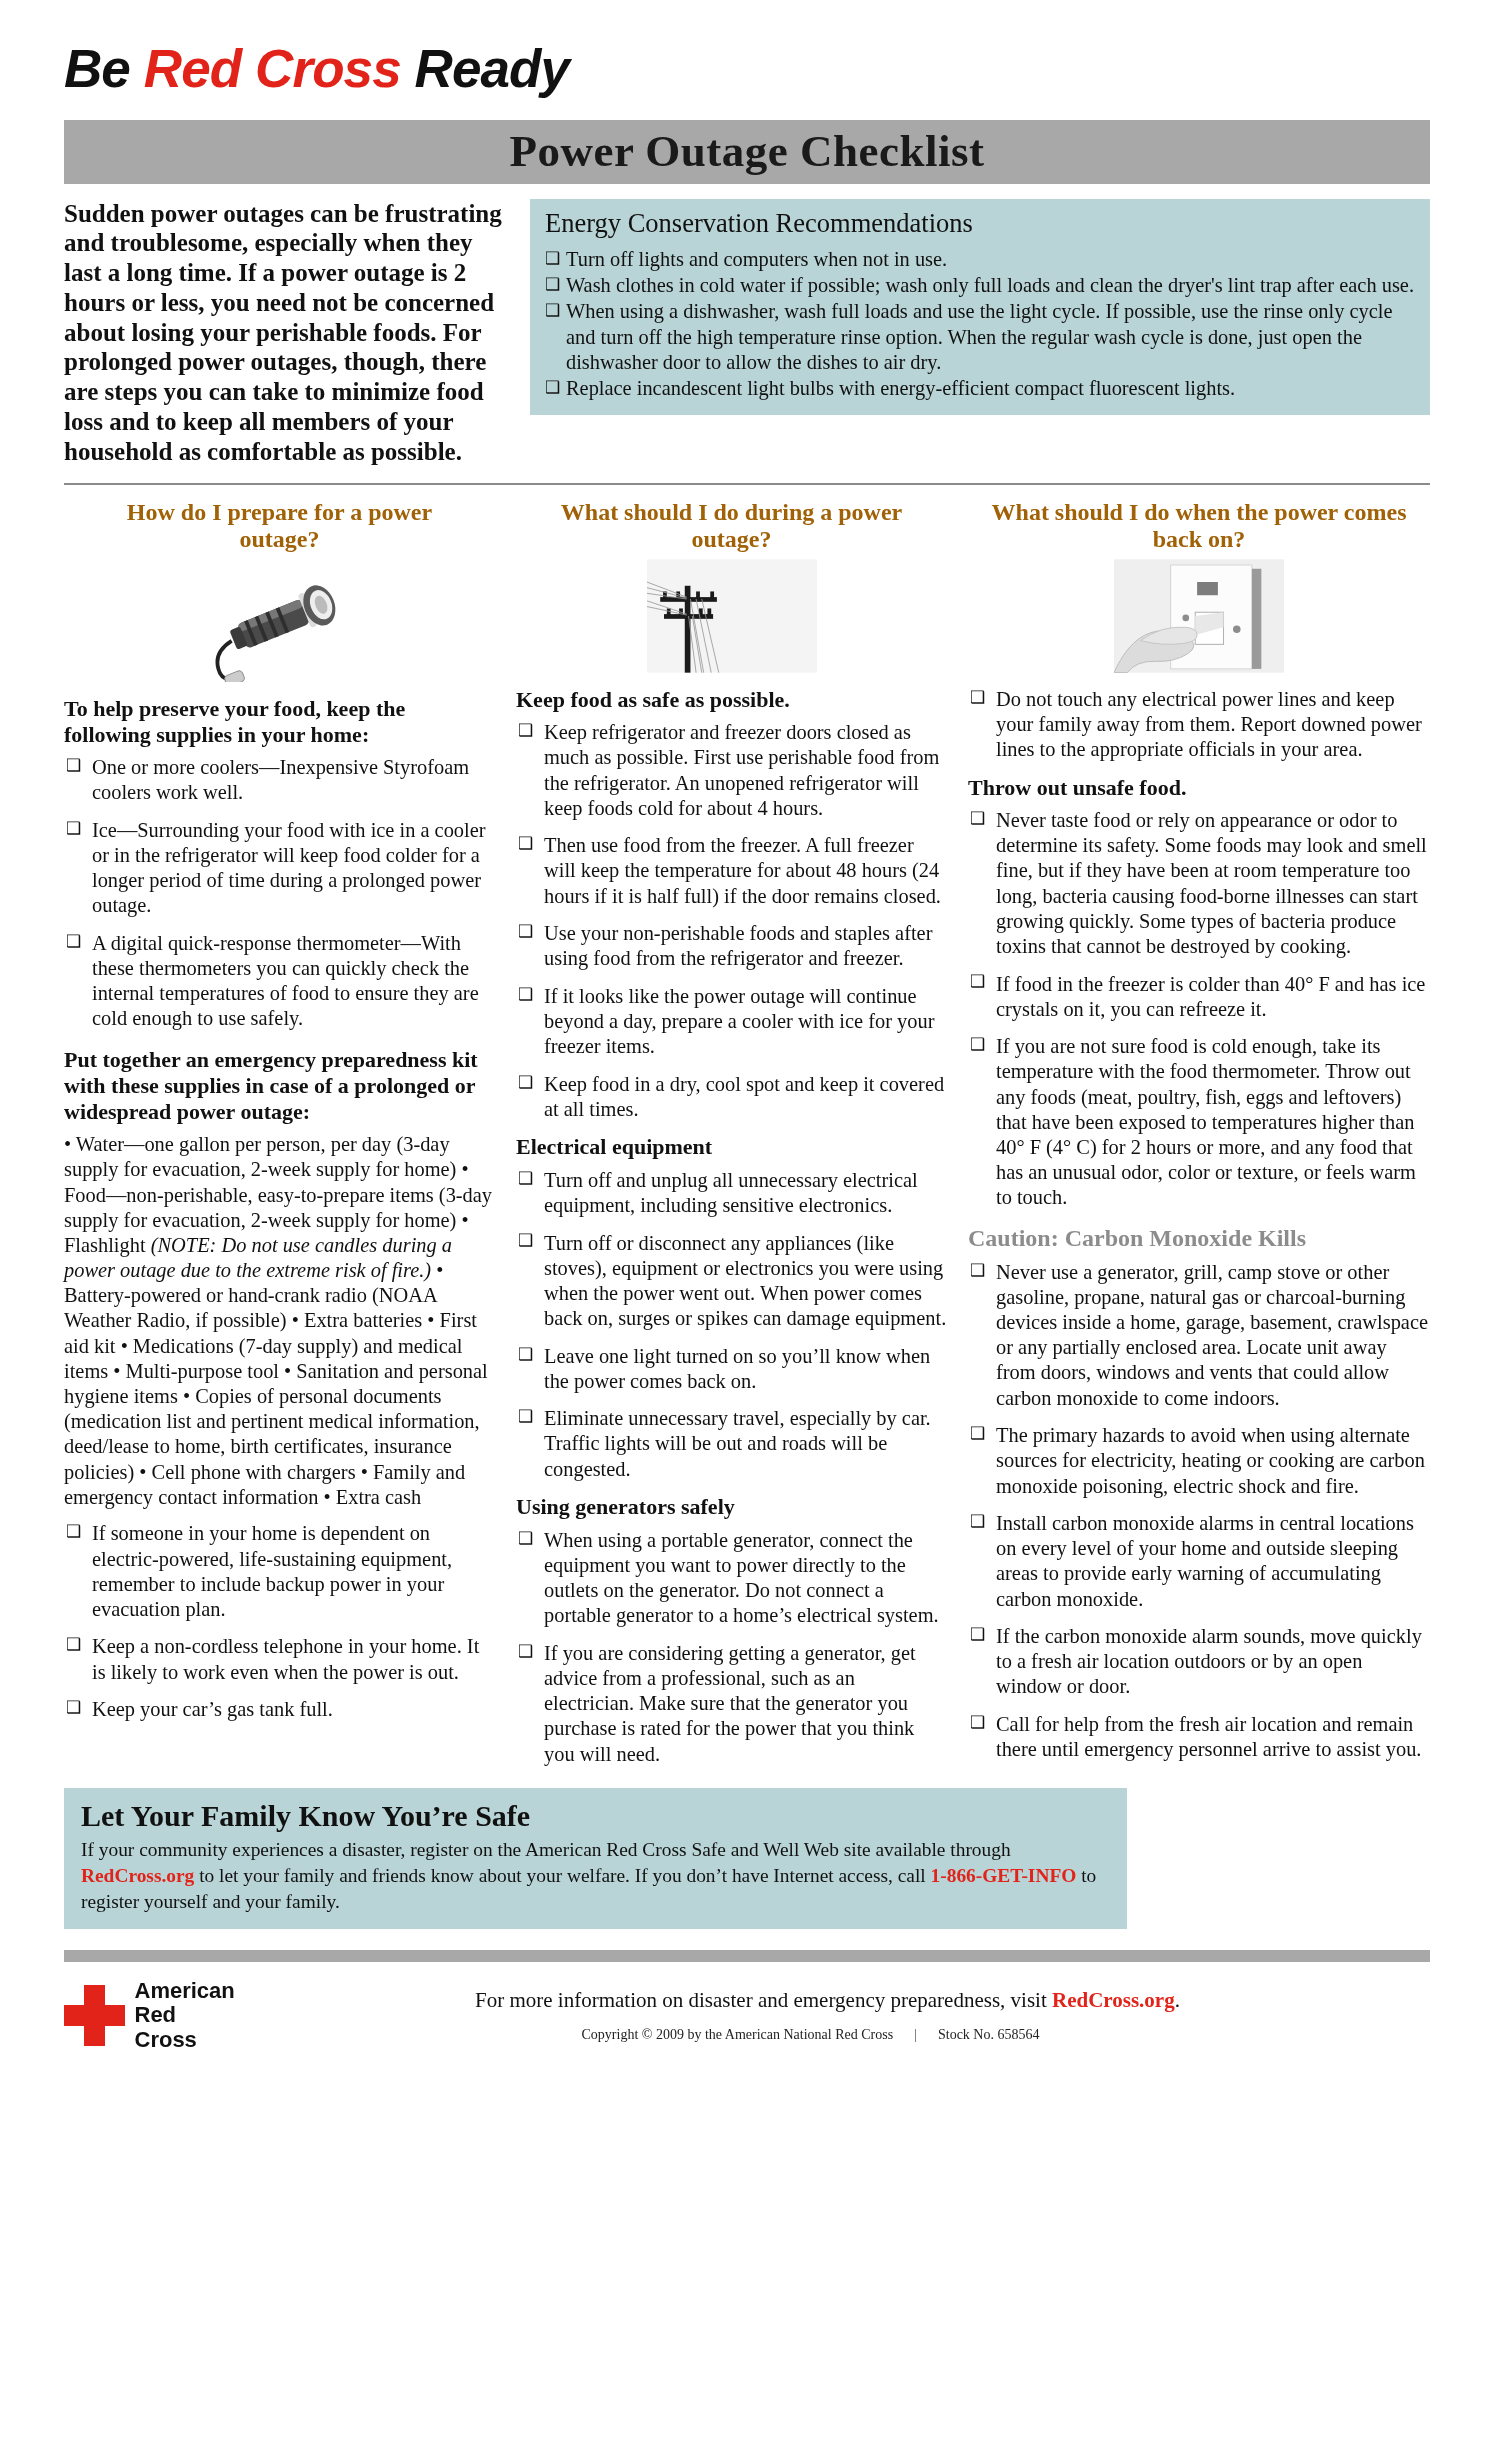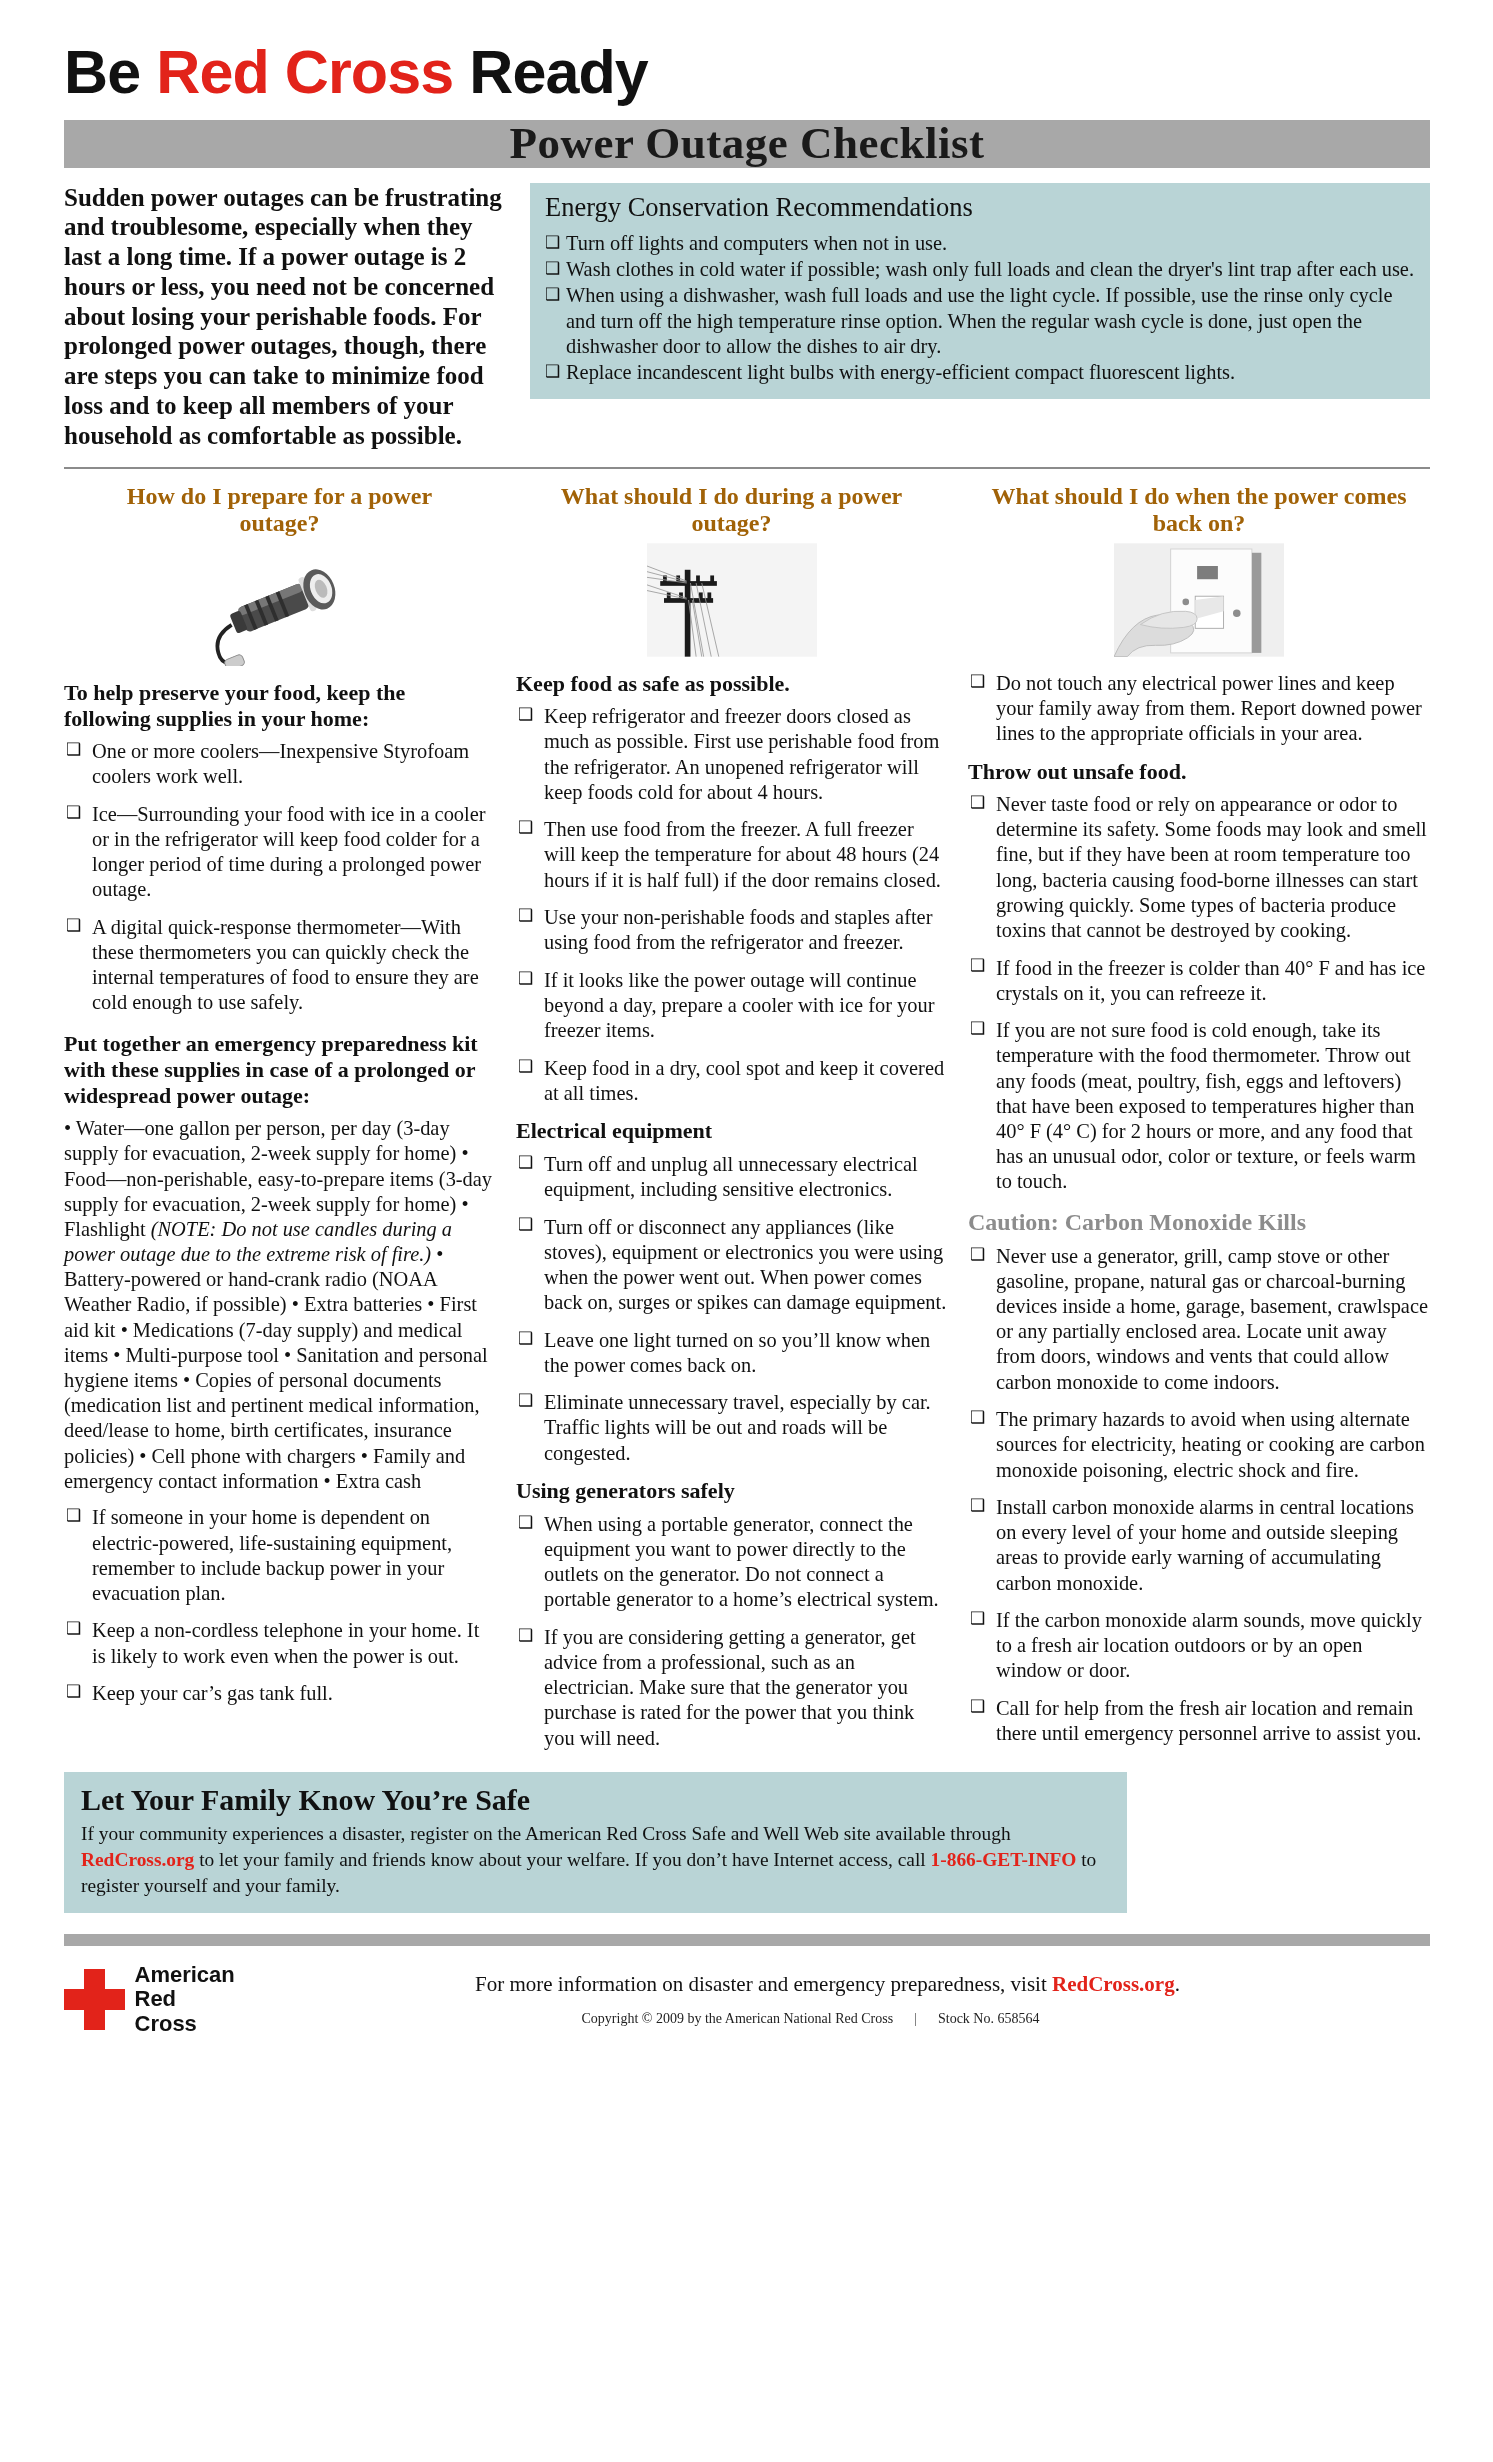--- a/index.html
+++ b/index.html
@@ -9,29 +9,30 @@
     font-family:"Liberation Serif", serif;
     color:#111;
     overflow:hidden;
   }
   .page{position:relative;width:1494px;height:2462px;box-sizing:border-box;padding:0 64px;}
 
   
   .masthead{padding-top:42px;height:70px;}
   .masthead .logo-text{
     font-family:"Liberation Sans", sans-serif;
-    font-weight:bold;font-size:61px;letter-spacing:-0.9px;line-height:1;
+    font-weight:bold;font-size:53px;letter-spacing:-0.9px;line-height:1;
     white-space:nowrap;
+    font-style:italic;
   }
   .logo-red{color:#e2231a;}
   .logo-black{color:#111;}
 
   
   .title-bar{
-    margin-top:7.6px;background:#a8a8a8;height:48px;
+    margin-top:7.6px;background:#a8a8a8;height:64px;
     display:flex;align-items:center;justify-content:center;
   }
   .title-bar .title{
     font-family:"Liberation Serif", serif;
     font-weight:bold;font-size:45px;line-height:1;color:#1a1a1a;
     letter-spacing:0.5px;
   }
 
   
   .intro-row{display:flex;margin-top:15px;gap:21px;align-items:flex-start;}

